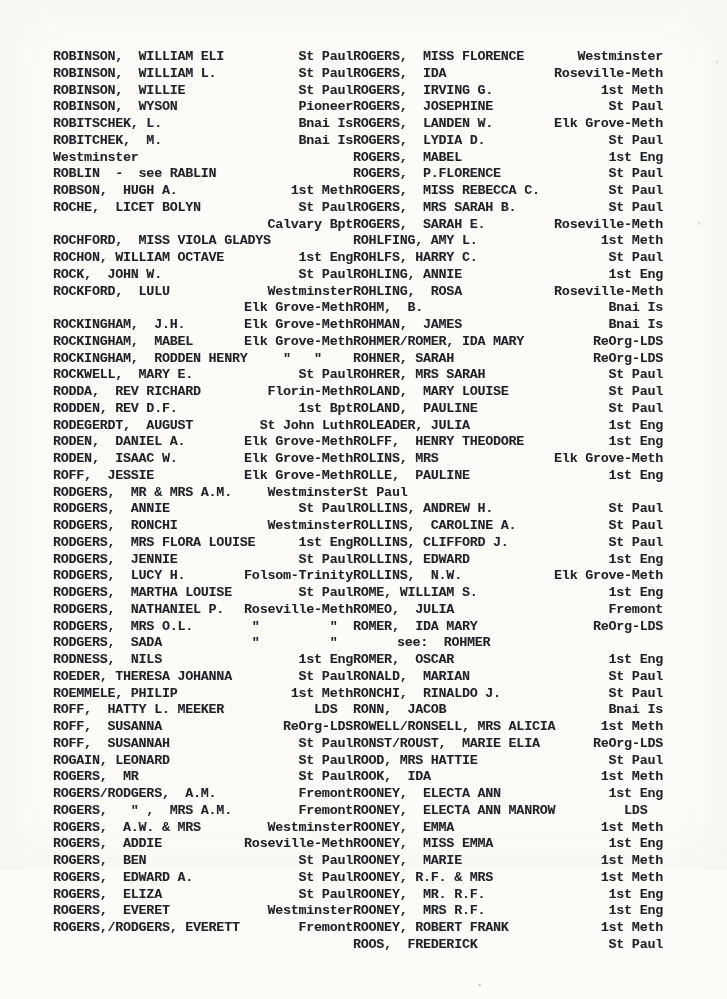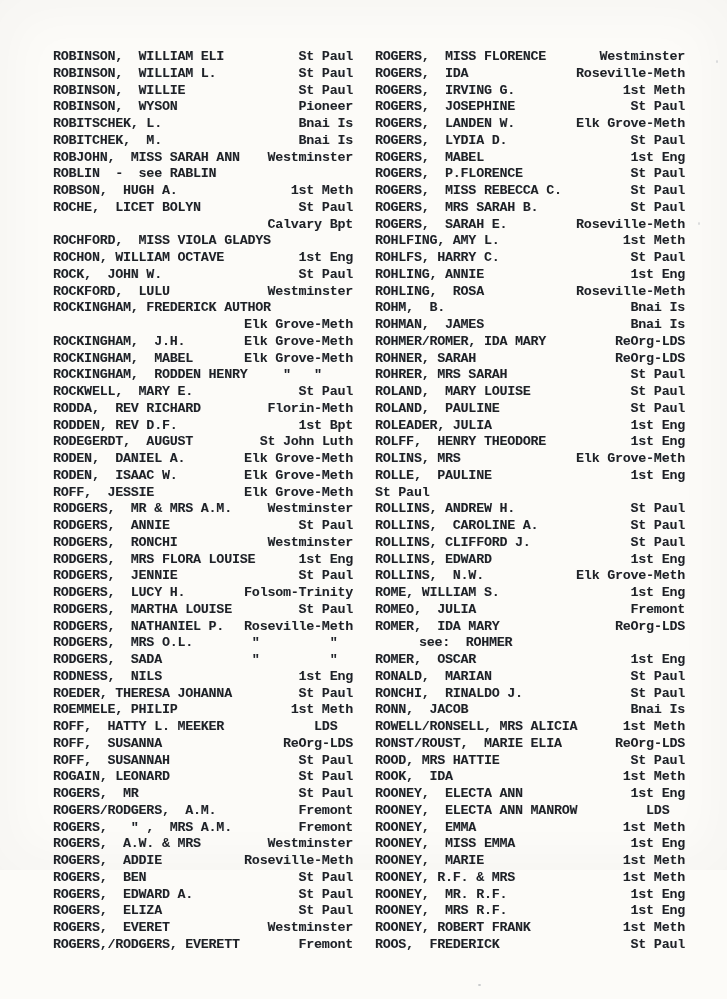--- a/index.html
+++ b/index.html
@@ -21,21 +21,21 @@
     box-shadow: inset 0 0 60px rgba(60,60,55,0.04);
   }
   .columns {
     display: flex;
     padding: 49px 0 0 53px;
   }
   .col {
     flex: none;
   }
   .col-left  { width: 300px; }
-  .col-right { width: 310px; margin-left: 22px; }
+  .col-right { width: 310px; }
   .row {
     display: flex;
     justify-content: space-between;
     align-items: baseline;
     height: 16.75px;
     font-size: 13.3px;
     line-height: 16.75px;
     font-weight: 700;
     color: var(--ink, #1e2126);
     text-shadow: 0.4px 0.4px 0 rgba(25,35,70,0.22);
@@ -81,21 +81,20 @@
         </div>
         <div class="row">
           <span class="name">ROBITSCHEK, L.</span>
           <span class="church">Bnai Is</span>
         </div>
         <div class="row">
           <span class="name">ROBITCHEK,  M.</span>
           <span class="church">Bnai Is</span>
         </div>
         <div class="row">
-          <span class="name">ROBJOHN,  MISS SARAH ANN</span>
           <span class="church">Westminster</span>
         </div>
         <div class="row">
           <span class="name">ROBLIN  -  see RABLIN</span>
           <span class="church"></span>
         </div>
         <div class="row">
           <span class="name">ROBSON,  HUGH A.</span>
           <span class="church">1st Meth</span>
         </div>
@@ -115,24 +114,20 @@
           <span class="name">ROCHON, WILLIAM OCTAVE</span>
           <span class="church">1st Eng</span>
         </div>
         <div class="row">
           <span class="name">ROCK,  JOHN W.</span>
           <span class="church">St Paul</span>
         </div>
         <div class="row">
           <span class="name">ROCKFORD,  LULU</span>
           <span class="church">Westminster</span>
-        </div>
-        <div class="row">
-          <span class="name">ROCKINGHAM, FREDERICK AUTHOR</span>
-          <span class="church"></span>
         </div>
         <div class="row">
           <span class="name"></span>
           <span class="church">Elk Grove-Meth</span>
         </div>
         <div class="row">
           <span class="name">ROCKINGHAM,  J.H.</span>
           <span class="church">Elk Grove-Meth</span>
         </div>
         <div class="row">

